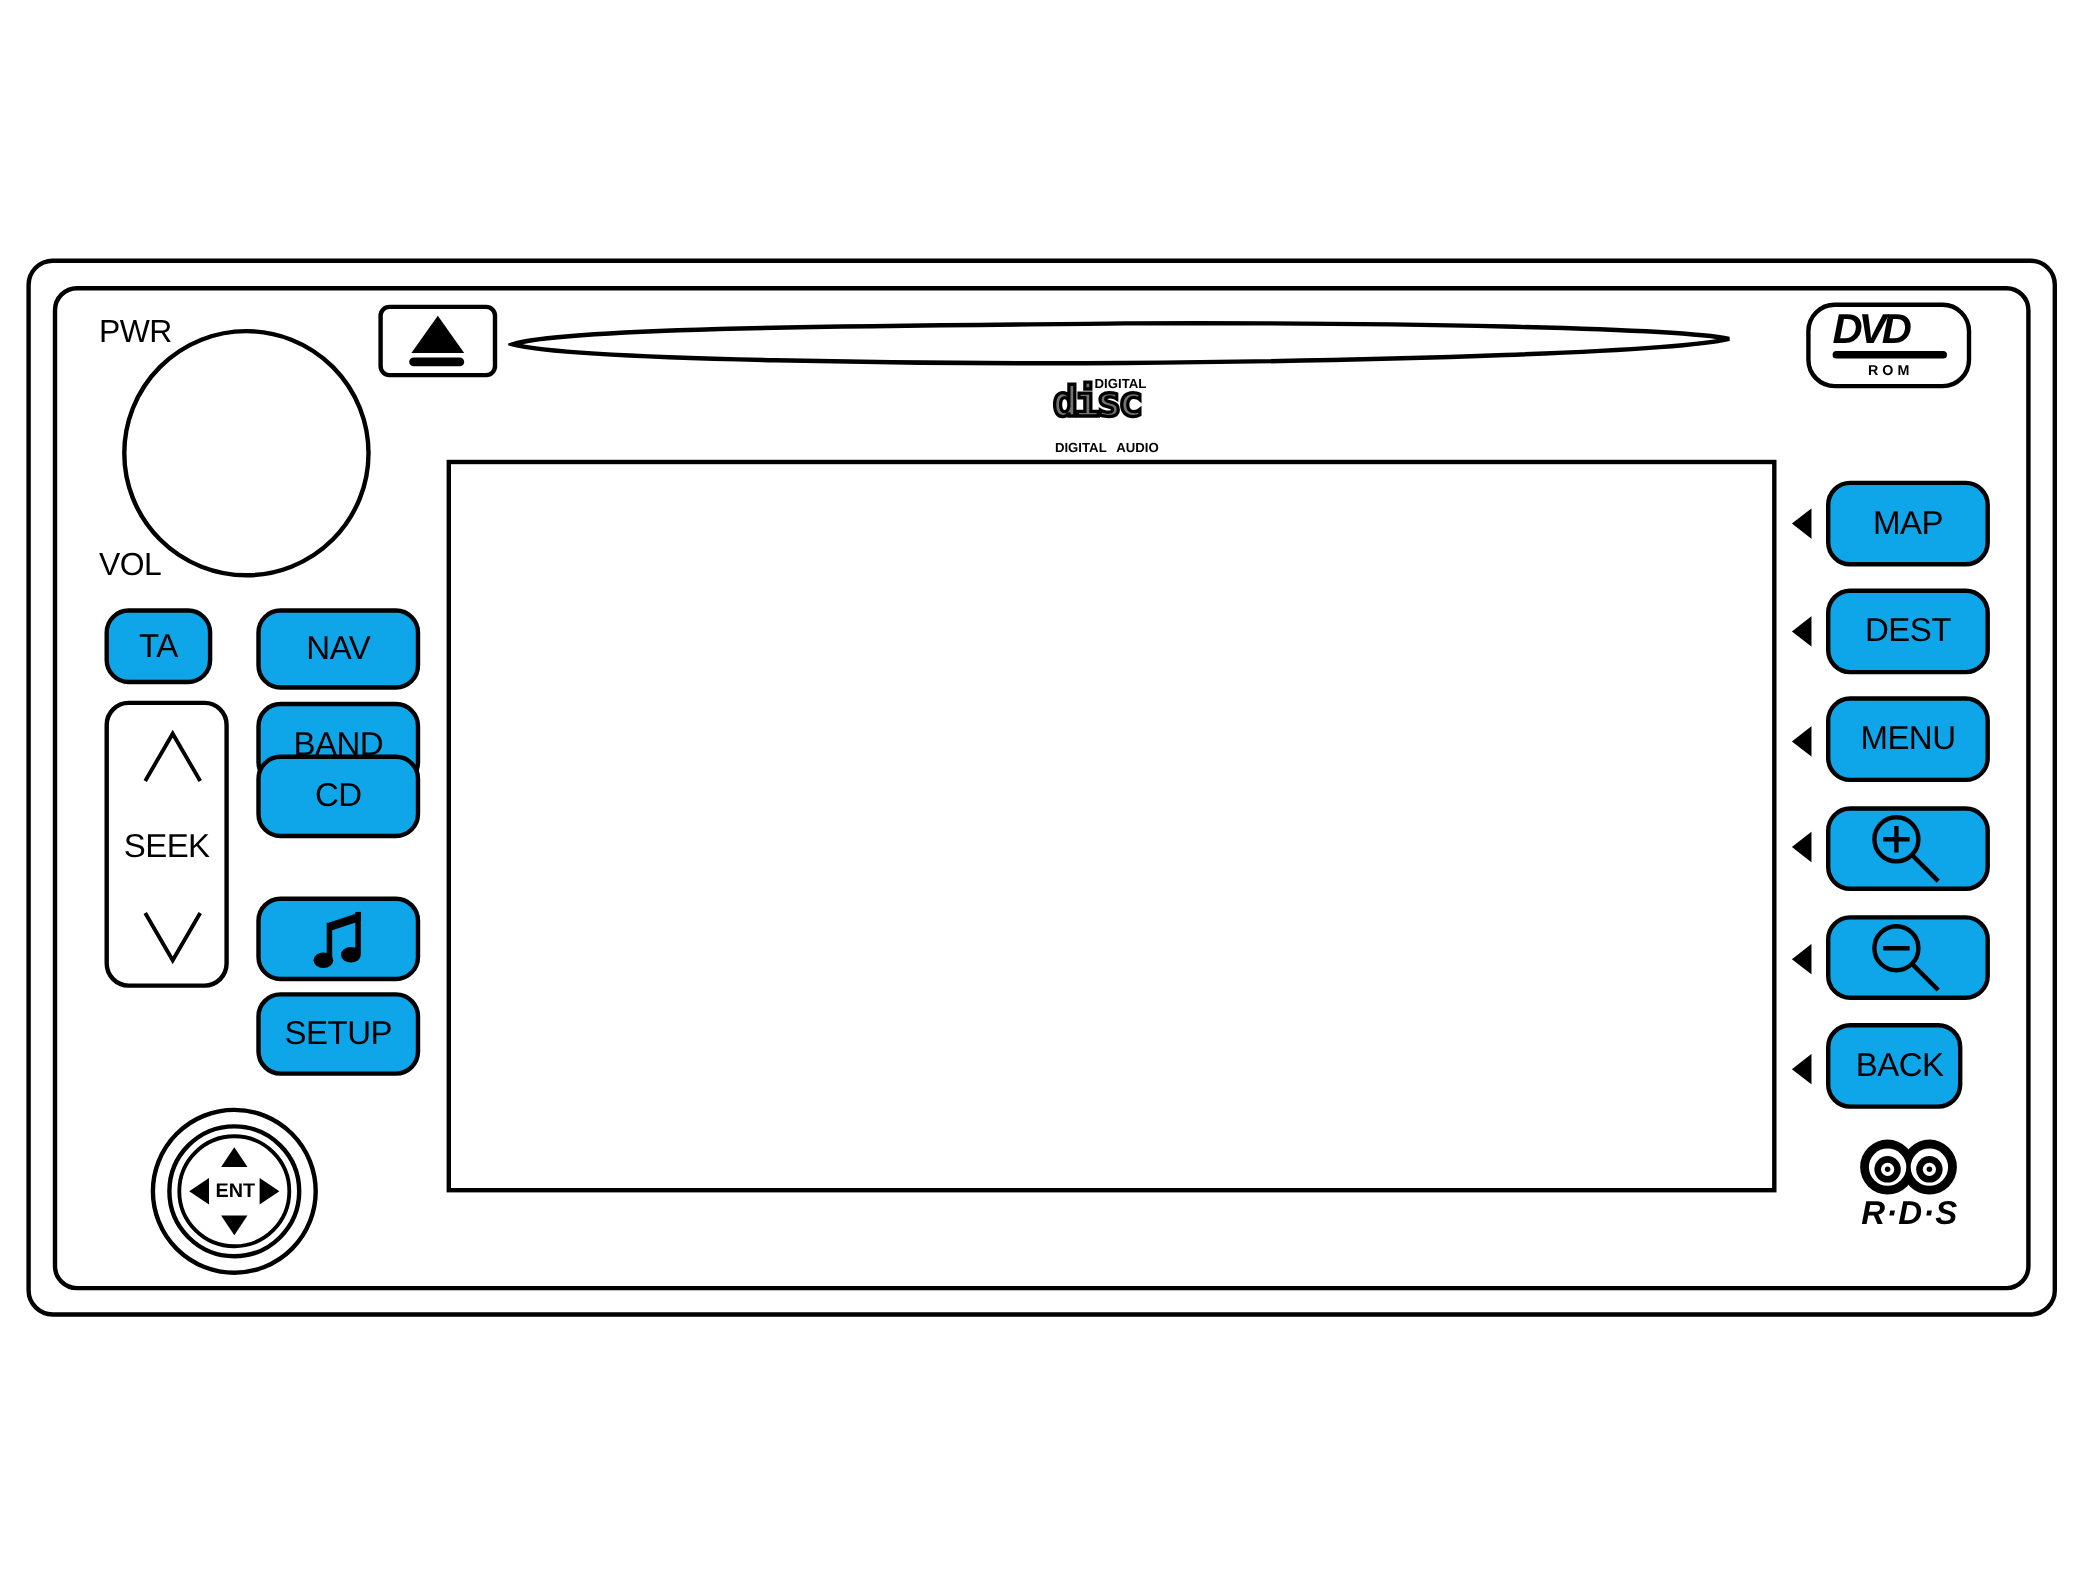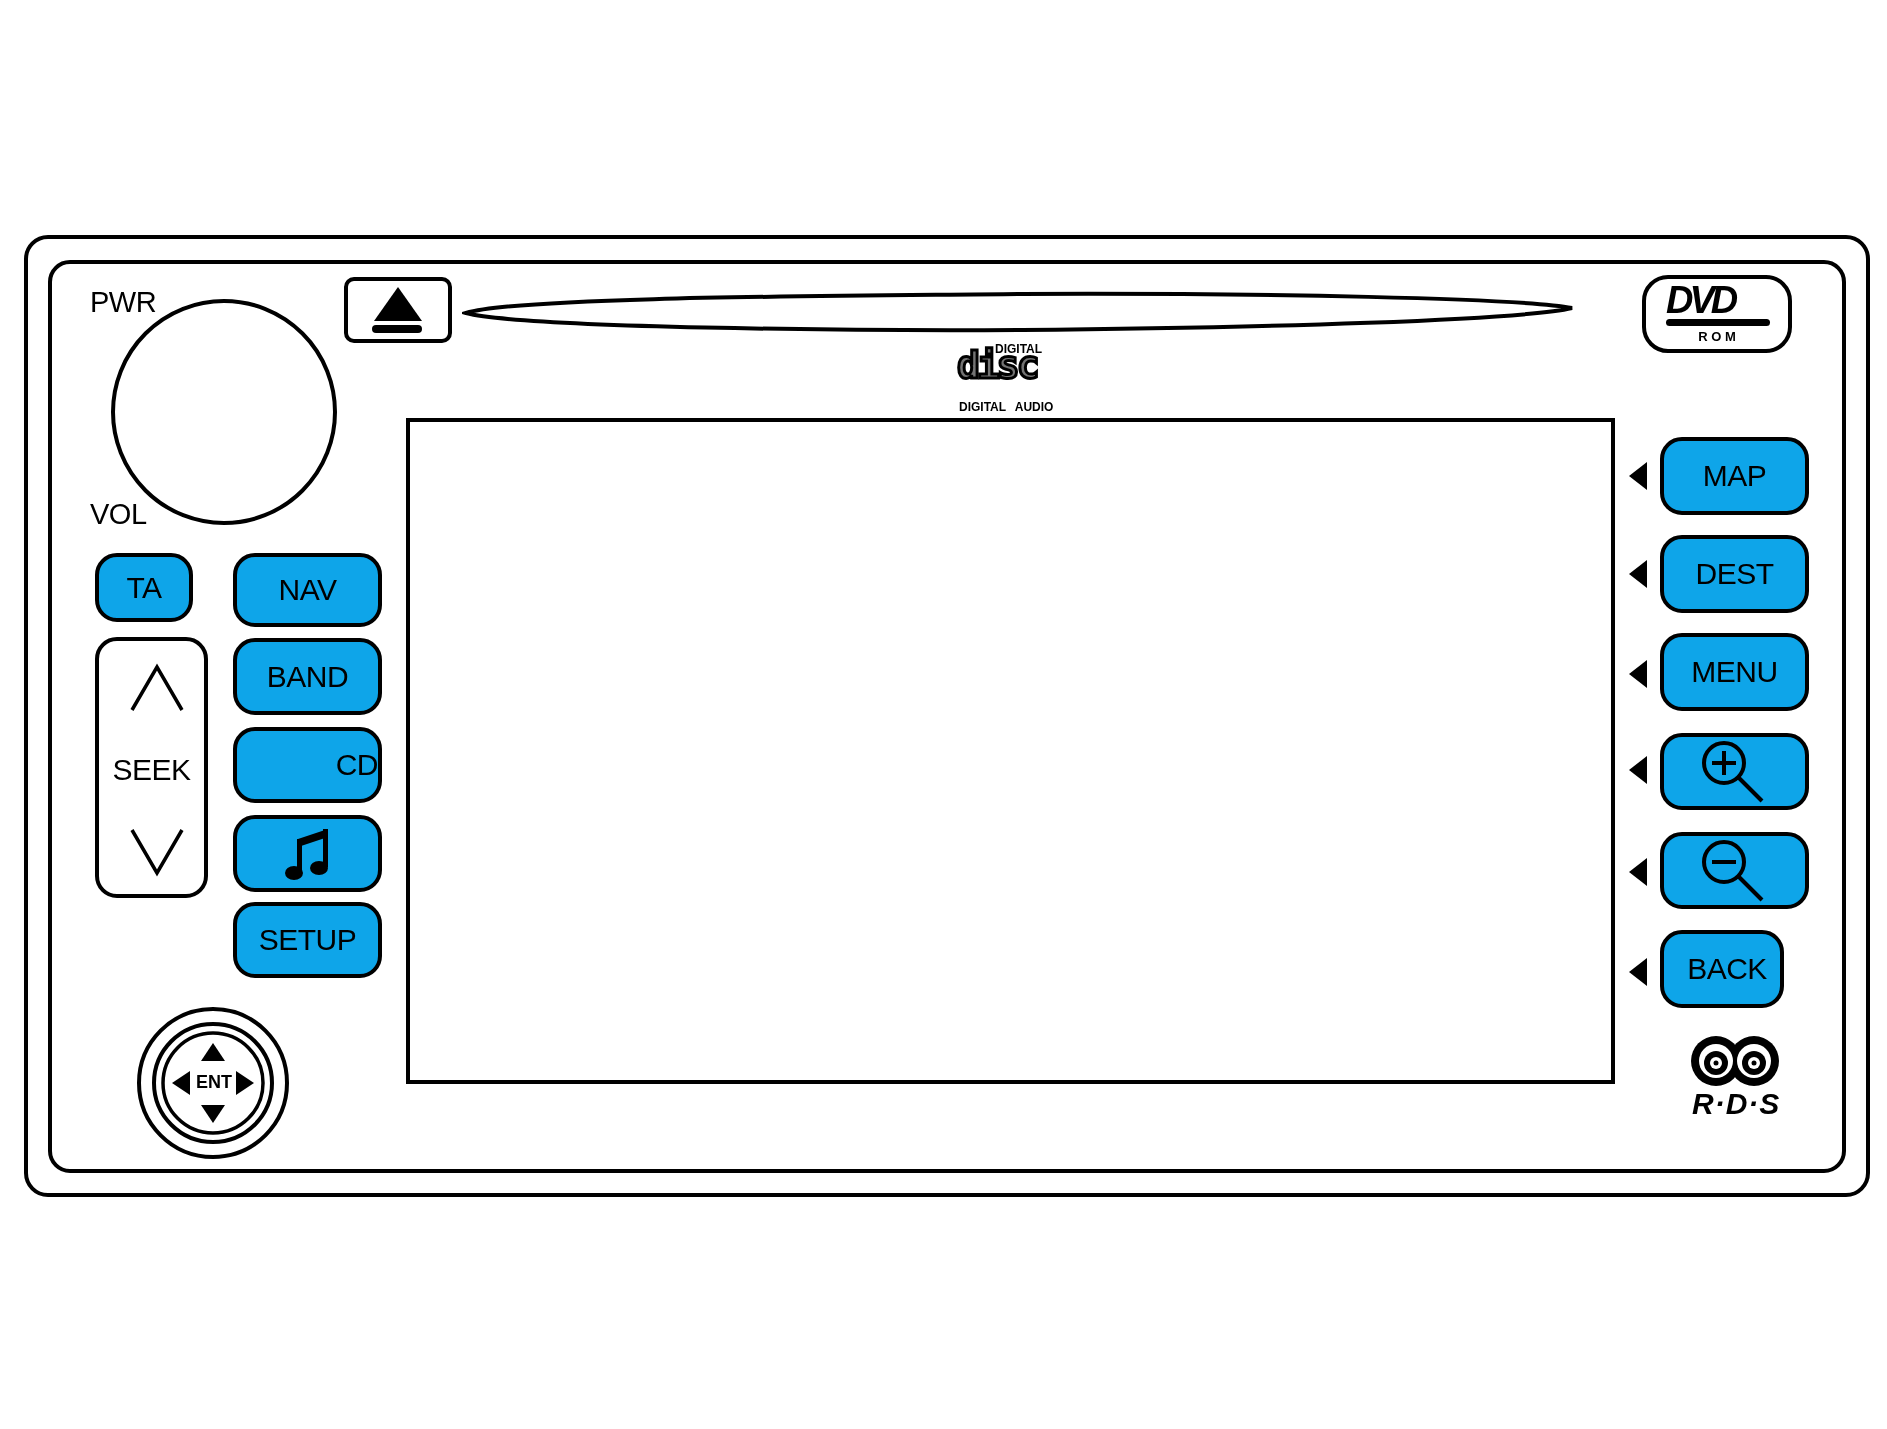--- a/index.html
+++ b/index.html
@@ -81,21 +81,21 @@
     <polyline points="3,3 28,46 53,3" fill="none" stroke="#000" stroke-width="3.5"></polyline>
   </svg>
 </div>
 
 <div class="abs btn" style="left:233px; top:553px; width:149px; height:74px;">
   <span>NAV</span>
 </div>
 <div class="abs btn" style="left:233px; top:638px; width:149px; height:77px; ">
   <span>BAND</span>
 </div>
-<div class="abs btn" style="left:233px; top:727px; width:149px; height:76px;justify-content:flex-end;">
+<div class="abs btn" style="left:233px; top:686px; width:149px; height:76px;">
   <span>CD</span>
 </div>
 <div class="abs btn" style="left:233px; top:815px; width:149px; height:77px;">
   <svg width="48" height="54" viewBox="0 0 48 54">
     <polygon points="14,12 44,2 44,10 14,20" fill="#000"></polygon>
     <rect x="13" y="12" width="5" height="34" fill="#000"></rect>
     <rect x="39" y="2" width="5" height="38" fill="#000"></rect>
     <ellipse cx="10" cy="46" rx="9" ry="7" fill="#000"></ellipse>
     <ellipse cx="35" cy="41" rx="9" ry="7" fill="#000"></ellipse>
   </svg>

